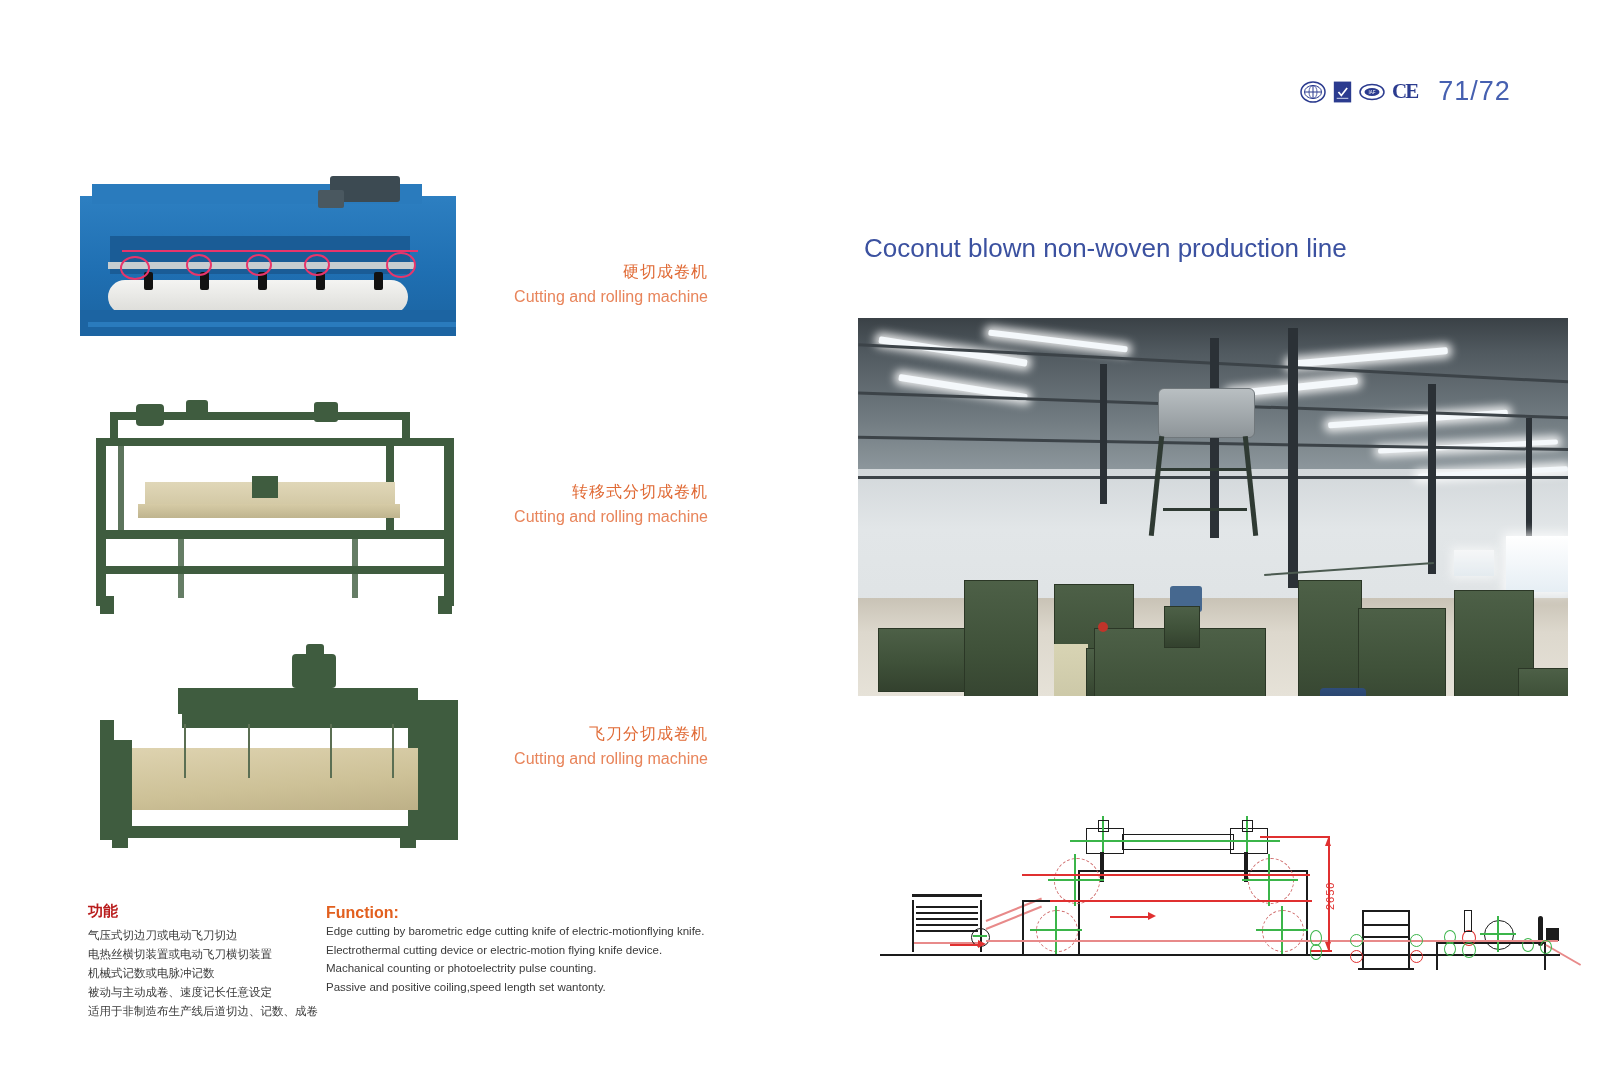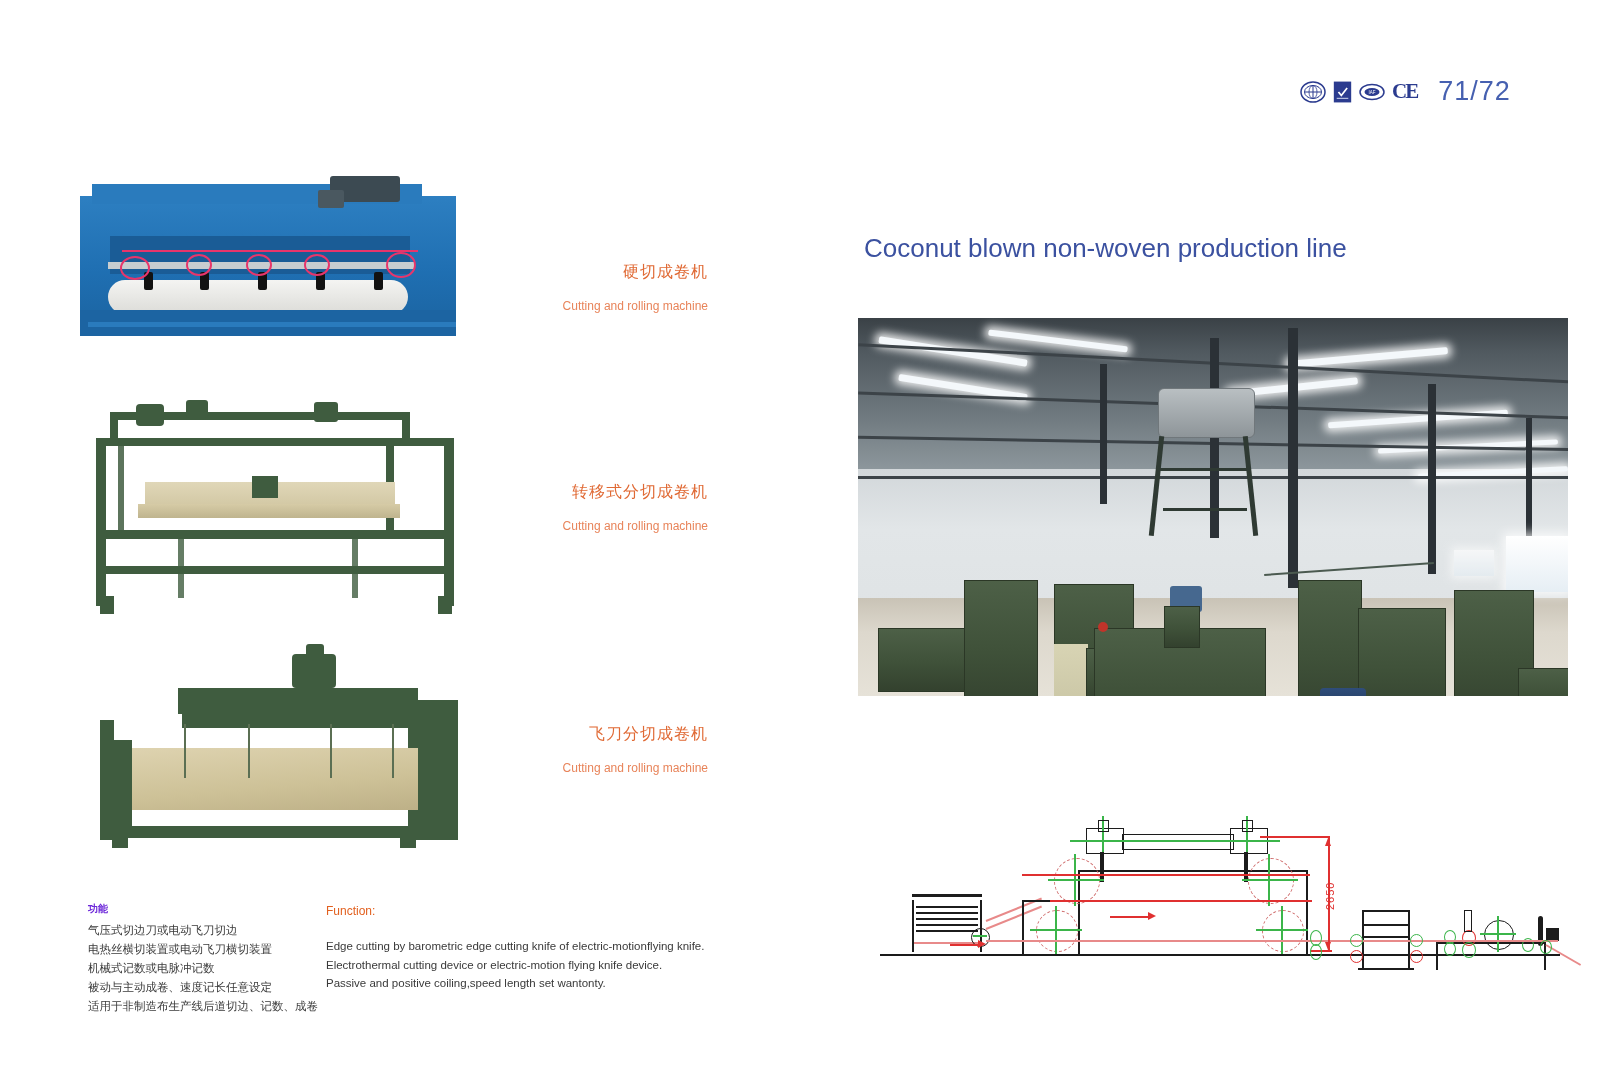--- a/index.html
+++ b/index.html
@@ -49,21 +49,21 @@
   .td-green{position:absolute;background:#3bb54a;}
   .td-pink{position:absolute;background:#e88a8a;}
   .td-circ{position:absolute;border-radius:50%;}
   .td-dim{position:absolute;color:#e03030;font-size:11px;letter-spacing:1px;
     transform:rotate(-90deg);transform-origin:left top;font-family:"Liberation Sans",sans-serif;}
 
   
   .mphoto{position:absolute;}
   .cap{position:absolute;text-align:right;width:300px;}
   .cap .cn{font-size:16px;color:#e06a35;letter-spacing:1px;font-family:"DejaVu Sans",sans-serif;font-weight:500;}
-  .cap .en{font-size:12px;color:#e8845a;margin-top:16px;font-weight:300;}
+  .cap .en{font-size:16px;color:#e8845a;margin-top:5px;font-weight:300;}
 
   
   .m1-frame{position:absolute;left:80px;top:196px;width:376px;height:138px;
     background:linear-gradient(180deg,#2d7fc1 0%,#1f6fb2 55%,#1b63a0 100%);}
   .m1-top{position:absolute;left:92px;top:184px;width:330px;height:20px;background:#2a7bbd;}
   .m1-motor{position:absolute;left:330px;top:176px;width:70px;height:26px;background:#3c4a52;border-radius:3px;}
   .m1-motor2{position:absolute;left:318px;top:190px;width:26px;height:18px;background:#4a5860;border-radius:2px;}
   .m1-inner{position:absolute;left:110px;top:236px;width:300px;height:38px;background:#1a5c96;}
   .m1-bar{position:absolute;left:108px;top:262px;width:306px;height:7px;background:#c8cdd0;}
   .m1-roller{position:absolute;left:108px;top:280px;width:300px;height:34px;
@@ -80,24 +80,24 @@
     background:linear-gradient(180deg,#e0d7b8,#cfc49f);}
   .m2-fabric2{position:absolute;left:138px;top:504px;width:262px;height:14px;
     background:linear-gradient(180deg,#d6cba6,#bfb48e);}
 
   
   .m3-fabric{position:absolute;left:128px;top:748px;width:290px;height:62px;
     background:linear-gradient(175deg,#ded3b0 0%,#cdc197 60%,#bdb087 100%);}
 
   
   .fn-cn{position:absolute;left:88px;top:902px;width:230px;}
-  .fn-cn .hd{font-size:10px;color:#6d28d9;font-weight:bold;font-family:"DejaVu Sans",sans-serif;margin-bottom:5px;}
+  .fn-cn .hd{font-size:15px;color:#b91c1c;font-weight:bold;font-family:"DejaVu Sans",sans-serif;margin-bottom:5px;}
   .fn-cn .ln{font-size:11.5px;color:#3a3a3a;line-height:1.65;font-family:"DejaVu Sans",sans-serif;}
   .fn-en{position:absolute;left:326px;top:904px;width:380px;}
-  .fn-en .hd{font-size:12px;color:#e2601f;font-weight:normal;margin-bottom:19px;}
+  .fn-en .hd{font-size:16px;color:#e2601f;font-weight:bold;margin-bottom:0;}
   .fn-en .ln{font-size:11.5px;color:#3a3a3a;line-height:1.62;}
 </style>
 </head>
 <body>
 
 <div class="header-badges">
   <svg class="cert-logo" viewBox="0 0 52 44">
     <ellipse cx="26" cy="22" rx="24" ry="20" fill="none" stroke="#2b3b8f" stroke-width="3"></ellipse>
     <ellipse cx="26" cy="22" rx="17" ry="13" fill="none" stroke="#2b3b8f" stroke-width="2"></ellipse>
     <path d="M10 22h32M26 9v26" stroke="#2b3b8f" stroke-width="2"></path>
@@ -358,14 +358,15 @@
   <div class="ln">电热丝横切装置或电动飞刀横切装置</div>
   <div class="ln">机械式记数或电脉冲记数</div>
   <div class="ln">被动与主动成卷、速度记长任意设定</div>
   <div class="ln">适用于非制造布生产线后道切边、记数、成卷</div>
 </div>
 
 <div class="fn-en">
   <div class="hd">Function:</div>
   <div class="ln">Edge cutting by barometric edge cutting knife of electric-motionflying knife.</div>
   <div class="ln">Electrothermal cutting device or electric-motion flying knife device.</div>
+  <div class="ln">Machanical counting or photoelectrity pulse counting.</div>
   <div class="ln">Passive and positive coiling,speed length set wantonty.</div>
 </div>
 
 </body></html>

